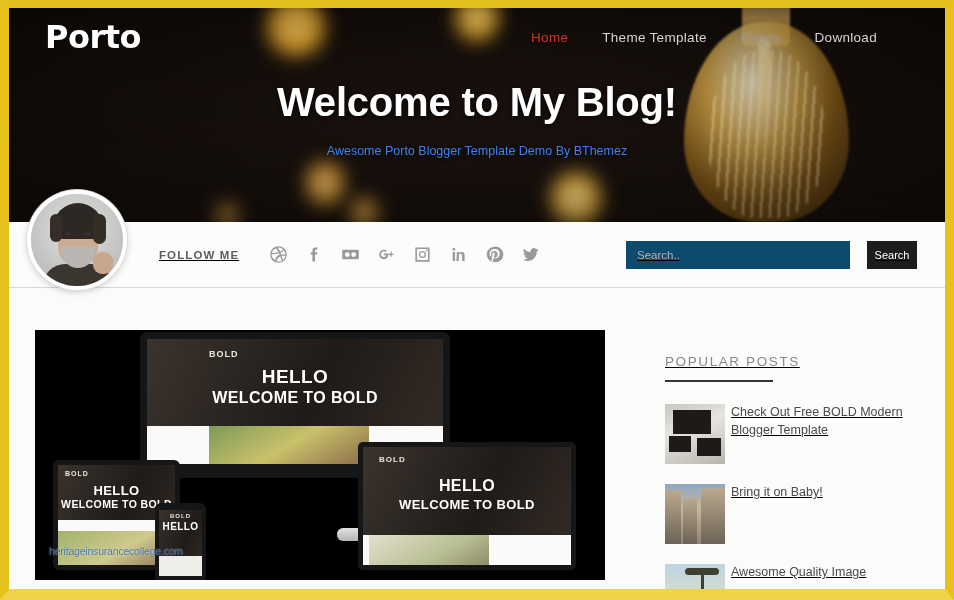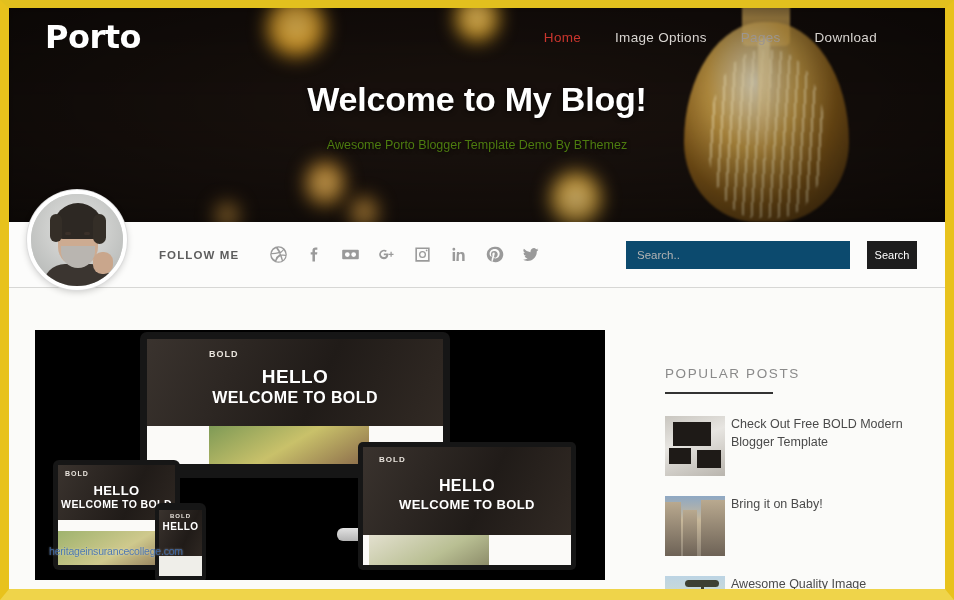--- a/index.html
+++ b/index.html
@@ -12,20 +12,21 @@
 
   
   #page {
     position:absolute; inset:0;
     border-left:9px solid #e8c21c;
     border-right:9px solid #e8c21c;
     border-top:8px solid #e2c01e;
     border-bottom:11px solid #efd44a;
     background:#fbfbf9;
     overflow:hidden;
+    text-decoration:underline;
   }
 
   
   .hero {
     position:relative;
     height:214px;
     overflow:hidden;
     background:#120d0a;
   }
   .hero-bg { position:absolute; inset:0; overflow:hidden; }
@@ -86,25 +87,25 @@
     font-size:32px; font-weight:bold; color:#fff;
     letter-spacing:-0.5px;
   }
   .navlinks { margin-left:auto; display:flex; align-items:center; gap:34px; padding-right:44px; }
   .navlink { font-size:13.5px; color:#d8d4d0; letter-spacing:.3px; cursor:pointer; }
   .navlink.active { color:#c9352d; }
   .navlink.dim { color:#9c958f; }
 
   .hero-text { position:absolute; left:0; right:0; top:72px; text-align:center; z-index:5; }
   .hero-title {
-    font-size:34px; font-weight:bold; color:#fff; letter-spacing:-.2px;
+    font-size:40px; font-weight:bold; color:#fff; letter-spacing:-.2px;
     text-shadow:0 1px 5px rgba(0,0,0,.65);
   }
   .hero-sub {
-    margin-top:19px; font-size:12.5px; color:#4d7c0f;
+    margin-top:19px; font-size:12.5px; color:#3b82f6;
     text-shadow:0 1px 4px rgba(0,0,0,.7);
   }
 
   
   .followbar {
     position:relative; height:66px; background:#fcfcfb;
     display:flex; align-items:center; padding-left:150px; padding-right:28px;
     border-bottom:1px solid #d7d7d5;
   }
   .avatar {
@@ -186,21 +187,20 @@
     font-size:10.5px; color:#3f6fb5; opacity:.88; letter-spacing:-.2px;
     text-shadow:0 0 2px rgba(255,255,255,.55);
     font-family:"Liberation Sans", sans-serif;
   }
 
   
   .sidebar { margin-left:60px; width:250px; padding-top:24px; }
   .side-title {
     font-size:13.5px; letter-spacing:1.6px; color:#8a8a8a;
     padding-bottom:11px;
-    margin-top:12px;
   }
   .side-rule { width:108px; height:2px; background:#333; margin-bottom:22px; }
   .pp { display:flex; gap:6px; margin-bottom:20px; }
   .pp-thumb { width:60px; height:60px; flex:0 0 60px; overflow:hidden; position:relative; background:#d9d6d1; }
   .pp-title { font-size:12.5px; line-height:17.5px; color:#4a4a4a; cursor:pointer; }
 
   
   .t1 { background:linear-gradient(160deg,#c9c6c0 0%,#e7e5e1 40%,#b9b5ae 100%); }
   .t1 .sc { position:absolute; background:#1e1a17; }
   .t2 { background:linear-gradient(to bottom,#8ea8c4 0%,#c8b89a 40%,#8e8477 100%); }
@@ -228,21 +228,21 @@
         <div class="bulb-filament"></div>
         <div class="bulb-stem"></div>
       </div>
       <div class="hero-vig"></div>
     </div>
 
     <div class="nav">
       <div class="logo">Porto</div>
       <div class="navlinks">
         <div class="navlink active">Home</div>
-        <div class="navlink">Image Options</div>
+        <div class="navlink">Theme Template</div>
         <div class="navlink dim">Pages</div>
         <div class="navlink">Download</div>
       </div>
     </div>
 
     <div class="hero-text">
       <div class="hero-title">Welcome to My Blog!</div>
       <div class="hero-sub">Awesome Porto Blogger Template Demo By BThemez</div>
     </div>
   </div>

